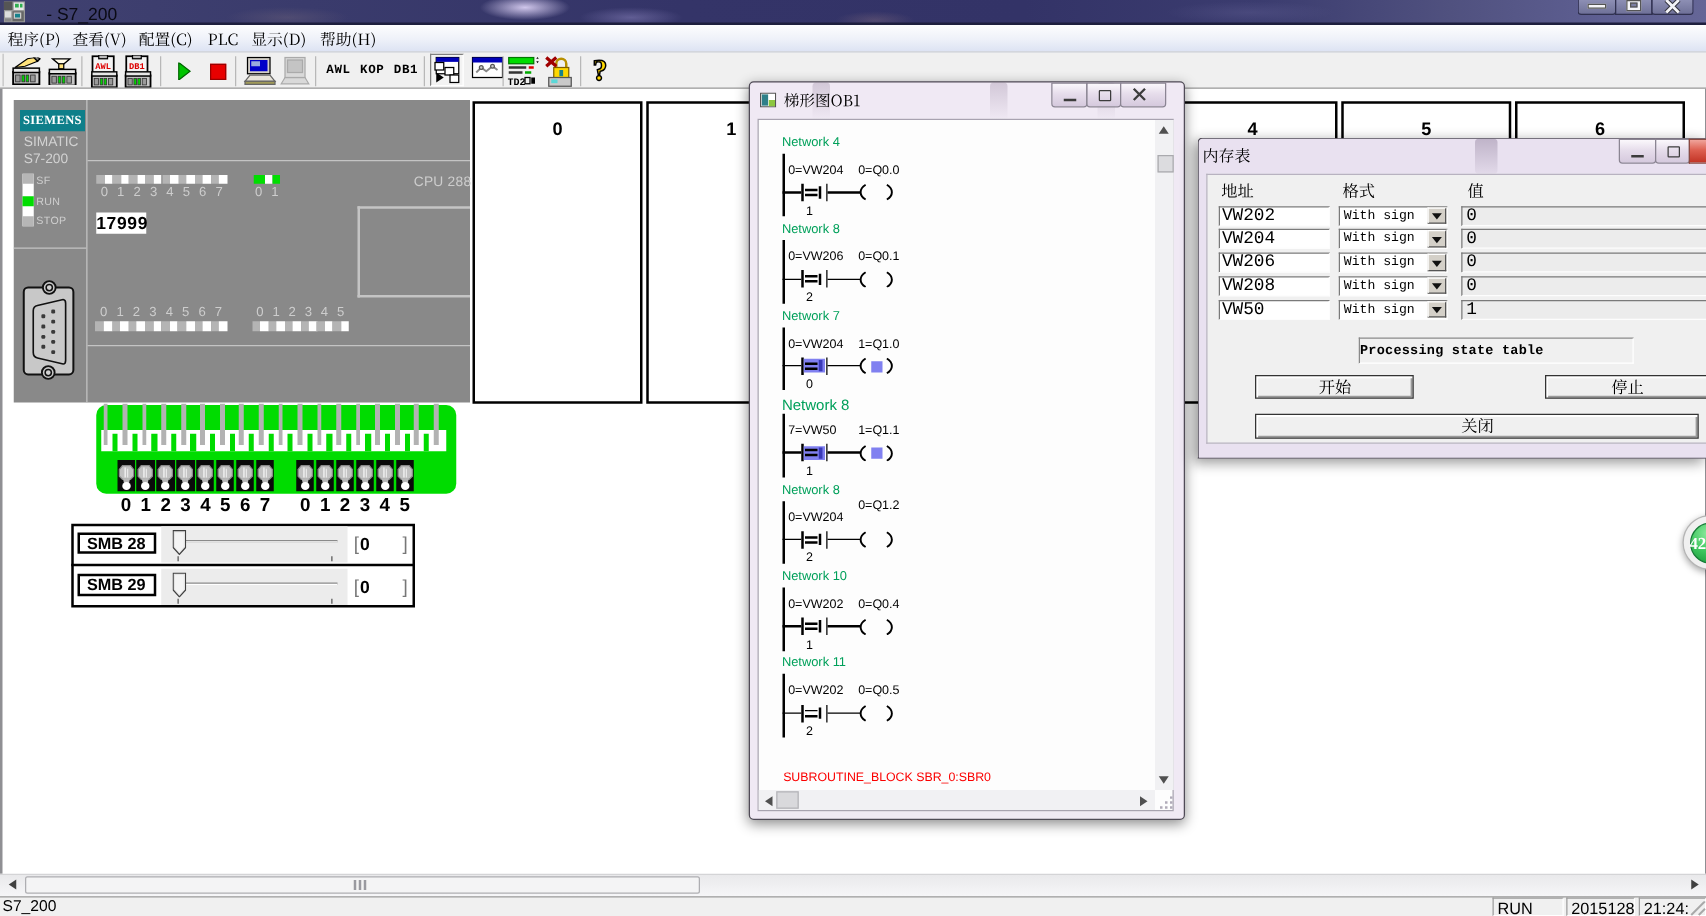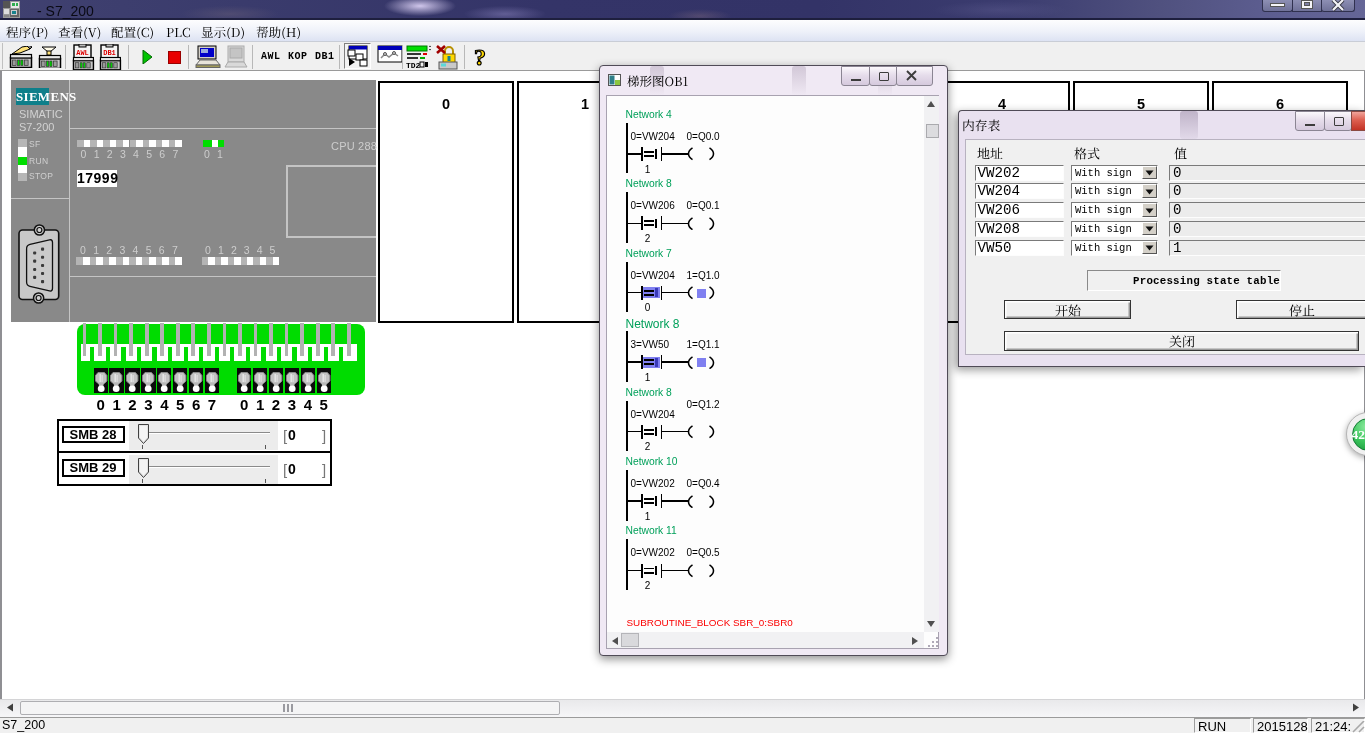--- a/index.html
+++ b/index.html
@@ -176,21 +176,21 @@
 <div class="abs" style="left:339px;top:45px;width:1px;height:24px;background:#b8b8b8"></div>
 <div class="abs" style="left:402px;top:45px;width:1px;height:24px;background:#b8b8b8"></div>
 <div class="abs" style="left:464px;top:45px;width:1px;height:24px;background:#b8b8b8"></div>
 <div class="abs" style="left:0;top:71px;width:1.5px;height:628px;background:#8f8f93"></div>
 <div class="abs" style="left:1363.5px;top:71px;width:1.5px;height:628px;background:#8f8f93"></div>
 <div class="abs" style="left:11px;top:80px;width:365px;height:242px;background:#898989"></div>
 <div class="abs" style="left:69px;top:80px;width:1px;height:242px;background:#c4c4c4"></div>
 <div class="abs" style="left:11px;top:198px;width:58px;height:1px;background:#c4c4c4"></div>
 <div class="abs" style="left:70px;top:128px;width:306px;height:1px;background:#c4c4c4"></div>
 <div class="abs" style="left:70px;top:276px;width:306px;height:1px;background:#c4c4c4"></div>
-<div class="abs" style="left:16px;top:88px;width:33px;height:17px;background:#0e7f8a;color:#fff;font-family:'Liberation Serif',serif;font-weight:bold;font-size:13px;text-align:center;line-height:17px;letter-spacing:.3px">SIEMENS</div>
+<div class="abs" style="left:16px;top:88px;width:52px;height:17px;background:#0e7f8a;color:#fff;font-family:'Liberation Serif',serif;font-weight:bold;font-size:10px;text-align:center;line-height:17px;letter-spacing:.3px">SIEMENS</div>
 <div class="abs" style="left:19px;top:108px;font-size:11px;color:#d2d2d2">SIMATIC</div>
 <div class="abs" style="left:19px;top:121px;font-size:11px;color:#d2d2d2">S7-200</div>
 <div class="abs" style="left:18px;top:139px;width:9px;height:42px;background:#fff"></div>
 <div class="abs" style="left:18px;top:139px;width:9px;height:8px;background:#b6b6b6"></div>
 <div class="abs" style="left:18px;top:157px;width:9px;height:8px;background:#00dd00"></div>
 <div class="abs" style="left:18px;top:173px;width:9px;height:8px;background:#b6b6b6"></div>
 <div class="abs" style="left:29px;top:139px;font-size:8.5px;color:#cfcfcf;letter-spacing:.3px">SF</div>
 <div class="abs" style="left:29px;top:156px;font-size:8.5px;color:#cfcfcf;letter-spacing:.3px">RUN</div>
 <div class="abs" style="left:29px;top:171px;font-size:8.5px;color:#cfcfcf;letter-spacing:.3px">STOP</div>
 <div class="abs" style="left:77.0px;top:140px;width:6.6px;height:7px;background:#b4b4b4"></div>
@@ -582,21 +582,21 @@
 <div class="abs" style="left:644.4px;top:289.7px;width:9.9px;height:1.9px;background:#000"></div>
 <div class="abs" style="left:644.4px;top:293.8px;width:9.9px;height:1.9px;background:#000"></div>
 <svg class="abs" style="left:686.8px;top:286.1px" width="29" height="13.5" viewBox="0 0 29 13.5">
 <path d="M5.5 0.8 Q1.5 3.3 1.5 6.7 Q1.5 10.1 5.5 12.6" fill="none" stroke="#000" stroke-width="1.55"></path>
 <path d="M22.5 0.8 Q26.5 3.3 26.5 6.7 Q26.5 10.1 22.5 12.6" fill="none" stroke="#000" stroke-width="1.55"></path>
   </svg>
 <div class="abs" style="left:696.5px;top:288.5px;width:9.3px;height:9px;background:#8080f0"></div>
 <div class="abs" style="left:640px;top:302.4px;width:15px;text-align:center;font-size:10px">0</div>
 <div class="abs" style="left:625.5px;top:317.0px;font-size:12px;color:#00a05a">Network 8</div>
 <div class="abs" style="left:625.9px;top:331.0px;width:1.7px;height:50.9px;background:#000"></div>
-<div class="abs" style="left:630.5px;top:339.0px;font-size:10px">3=VW50</div>
+<div class="abs" style="left:630.5px;top:339.0px;font-size:10px">7=VW50</div>
 <div class="abs" style="left:686.5px;top:339.0px;font-size:10px">1=Q1.1</div>
 <div class="abs" style="left:626.3px;top:361.4px;width:14.4px;height:1.6px;background:#000"></div>
 <div class="abs" style="left:662.2px;top:361.4px;width:25.8px;height:1.6px;background:#000"></div>
 <div class="abs" style="left:640.7px;top:355.2px;width:1.9px;height:14px;background:#000"></div>
 <div class="abs" style="left:660.5px;top:355.2px;width:1.9px;height:14px;background:#000"></div>
 <div class="abs" style="left:642.6px;top:356.8px;width:17.9px;height:11px;background:#8080f0"></div>
 <div class="abs" style="left:655.2px;top:357.6px;width:2.6px;height:9.4px;background:#3a3ab8"></div>
 <div class="abs" style="left:644.4px;top:359.2px;width:9.9px;height:1.9px;background:#000"></div>
 <div class="abs" style="left:644.4px;top:363.3px;width:9.9px;height:1.9px;background:#000"></div>
 <svg class="abs" style="left:686.8px;top:355.6px" width="29" height="13.5" viewBox="0 0 29 13.5">
@@ -704,22 +704,22 @@
     <polygon points="0.5,0.5 8.5,0.5 4.5,5.5" fill="#111"></polygon>
   </svg>
 <div class="abs" style="left:1169px;top:220.9px;width:200px;height:16px;background:#ececec;border:1px solid;border-color:#7a7a7a #fdfdfd #fdfdfd #7a7a7a;border-right:none;font-family:'Liberation Mono',monospace;font-size:14.2px;line-height:15.5px;padding-left:3px">0</div>
 <div class="abs" style="left:974.5px;top:239.7px;width:89px;height:16px;background:#fff;border:1px solid;border-color:#7a7a7a #fdfdfd #fdfdfd #7a7a7a;font-family:'Liberation Mono',monospace;font-size:14.2px;line-height:15.5px;padding-left:2px">VW50</div>
 <div class="abs" style="left:1071px;top:239.7px;width:86.5px;height:16px;background:#fff;border:1px solid;border-color:#7a7a7a #fdfdfd #fdfdfd #7a7a7a;font-family:'Liberation Mono',monospace;font-size:10.5px;line-height:14px;padding-left:3px;">With sign</div>
 <div class="abs" style="left:1142px;top:240.7px;width:14.5px;height:13.5px;background:#d4d0c8;border:1px solid;border-color:#fff #555 #555 #fff"></div>
 <svg class="abs" style="left:1145px;top:245.2px" width="9" height="6" viewBox="0 0 9 6">
     <polygon points="0.5,0.5 8.5,0.5 4.5,5.5" fill="#111"></polygon>
   </svg>
 <div class="abs" style="left:1169px;top:239.7px;width:200px;height:16px;background:#ececec;border:1px solid;border-color:#7a7a7a #fdfdfd #fdfdfd #7a7a7a;border-right:none;font-family:'Liberation Mono',monospace;font-size:14.2px;line-height:15.5px;padding-left:3px">1</div>
-<div class="abs" style="left:1087px;top:269.5px;width:194px;height:21px;border:1px solid;border-color:#8a8a8a #fff #fff #8a8a8a;background:#f0f0f0;
-font-family:'Liberation Mono',monospace;font-size:10.8px;font-weight:bold;text-align:right;line-height:20px;letter-spacing:.2px">Processing state table</div>
+<div class="abs" style="left:1087px;top:269.5px;width:220px;height:21px;border:1px solid;border-color:#8a8a8a #fff #fff #8a8a8a;background:#f0f0f0;
+font-family:'Liberation Mono',monospace;font-size:10.8px;font-weight:bold;text-align:left;line-height:20px;letter-spacing:.2px">Processing state table</div>
 <div class="abs" style="left:1004px;top:299.5px;width:127px;height:19.5px;border:1.5px solid #333;box-shadow:inset 1.5px 1.5px 0 #fff, inset -1.5px -1.5px 0 #9a9a9a;background:#f0f0f0;text-align:center;padding-top:2px"><svg width="26.0" height="13.0" viewBox="0 0 26.0 13.0" style="vertical-align:0.0px">
       <path d="M10.815999999999999 0.8970000000000002 10.205 1.6509999999999998H1.014L1.131 2.0410000000000004H3.965V5.798V6.045H0.507L0.611 6.422H3.952C3.8609999999999998 8.748999999999999 3.2239999999999998 10.686 0.52 12.245999999999999L0.6629999999999999 12.427999999999999C4.004 11.049999999999999 4.732 8.814 4.835999999999999 6.422H8.086V12.427999999999999H8.229C8.684 12.427999999999999 8.969999999999999 12.206999999999999 8.969999999999999 12.129V6.422H12.285C12.466999999999999 6.422 12.584 6.356999999999999 12.623 6.2139999999999995C12.206999999999999 5.798 11.517999999999999 5.239 11.517999999999999 5.239L10.92 6.045H8.969999999999999V2.0410000000000004H11.583C11.764999999999999 2.0410000000000004 11.895 1.975999999999999 11.921 1.8330000000000002C11.491999999999999 1.4299999999999997 10.815999999999999 0.8970000000000002 10.815999999999999 0.8970000000000002ZM4.849 5.771999999999999V2.0410000000000004H8.086V6.045H4.849Z M22.893 2.7560000000000002 22.737000000000002 2.8729999999999993C23.256999999999998 3.379999999999999 23.842 4.108 24.232 4.849C22.386 4.966 20.618 5.069999999999999 19.512999999999998 5.096C20.566 4.0169999999999995 21.71 2.430999999999999 22.334 1.3130000000000006C22.607 1.3260000000000005 22.762999999999998 1.2089999999999996 22.814999999999998 1.0920000000000005L21.463 0.5589999999999993C21.060000000000002 1.7810000000000006 19.929 4.004 19.045 4.952999999999999C18.941 5.044 18.707 5.109 18.707 5.109L19.227 6.201C19.317999999999998 6.162 19.396 6.084 19.474 5.941C21.424 5.681 23.179000000000002 5.356 24.375 5.122C24.518 5.447 24.634999999999998 5.7589999999999995 24.674 6.058C25.649 6.811999999999999 26.325 4.459 22.893 2.7560000000000002ZM16.627 1.0660000000000007C16.991 1.0660000000000007 17.095 0.9359999999999999 17.147 0.7799999999999994L15.834 0.48099999999999987C15.717 1.2219999999999995 15.469999999999999 2.3529999999999998 15.171 3.5359999999999996H13.494L13.611 3.926H15.08C14.716 5.369 14.3 6.851 13.975 7.7219999999999995C14.625 8.151 15.392 8.736 16.081 9.347C15.483 10.491 14.625 11.479 13.416 12.272L13.559 12.453999999999999C14.924 11.751999999999999 15.886 10.855 16.575 9.815C17.095 10.322 17.55 10.841999999999999 17.823 11.309999999999999C18.59 11.751999999999999 19.175 10.647 17.017 9.074C17.797 7.579 18.122 5.837 18.317 4.03C18.603 4.004 18.72 3.9779999999999998 18.811 3.8609999999999998L17.875 3.003L17.381 3.5359999999999996H16.016C16.276 2.5869999999999997 16.484 1.7159999999999993 16.627 1.0660000000000007ZM20.201999999999998 10.959V7.6049999999999995H23.842V10.959ZM19.409 6.811999999999999V12.415H19.526C19.942 12.415 20.201999999999998 12.219999999999999 20.201999999999998 12.168V11.349H23.842V12.285H23.972C24.349 12.285 24.648 12.103 24.648 12.038V7.67C24.921 7.618 25.064 7.552999999999999 25.142 7.449L24.206 6.721L23.79 7.228H20.358ZM14.729 7.773999999999999C15.132 6.6819999999999995 15.561 5.252 15.911999999999999 3.926H17.472C17.316 5.629 17.03 7.254 16.406 8.684C15.951 8.385 15.392 8.086 14.729 7.773999999999999Z" fill="#000"></path>
     </svg></div>
 <div class="abs" style="left:1236px;top:299.5px;width:132px;height:19.5px;border:1.5px solid #333;box-shadow:inset 1.5px 1.5px 0 #fff, inset -1.5px -1.5px 0 #9a9a9a;background:#f0f0f0;text-align:center;padding-top:2px"><svg width="26.0" height="13.0" viewBox="0 0 26.0 13.0" style="vertical-align:0.0px">
       <path d="M7.345 0.42900000000000027 7.202 0.5329999999999995C7.579 0.8580000000000005 7.917 1.4429999999999996 7.9559999999999995 1.9369999999999994C8.735999999999999 2.548 9.516 0.9489999999999998 7.345 0.42900000000000027ZM11.322999999999999 1.391 10.686 2.1579999999999995H4.186L4.29 2.548H12.103C12.285 2.548 12.402 2.4830000000000005 12.440999999999999 2.34C12.011999999999999 1.9369999999999994 11.322999999999999 1.391 11.322999999999999 1.391ZM3.38 4.173 2.925 3.9909999999999997C3.393 3.132999999999999 3.8089999999999997 2.209999999999999 4.16 1.2349999999999994C4.446 1.2479999999999993 4.601999999999999 1.1310000000000002 4.654 0.9879999999999995L3.315 0.5589999999999993C2.665 3.016 1.521 5.473 0.416 7.0329999999999995L0.611 7.1499999999999995C1.157 6.63 1.664 5.992999999999999 2.145 5.278V12.440999999999999H2.3009999999999997C2.626 12.440999999999999 2.977 12.232999999999999 2.9899999999999998 12.155V4.407C3.211 4.381 3.3409999999999997 4.29 3.38 4.173ZM10.231 3.7829999999999995V5.135H6.109999999999999V3.7829999999999995ZM6.109999999999999 5.798V5.5249999999999995H10.231V5.888999999999999H10.360999999999999C10.647 5.888999999999999 11.062999999999999 5.681 11.075999999999999 5.603V3.8999999999999995C11.296999999999999 3.8609999999999998 11.491999999999999 3.7569999999999997 11.57 3.6659999999999995L10.568999999999999 2.911999999999999L10.113999999999999 3.3930000000000007H6.175L5.265 2.99V6.058H5.395C5.733 6.058 6.109999999999999 5.8759999999999994 6.109999999999999 5.798ZM10.66 7.552999999999999 10.100999999999999 8.177H4.667L4.771 8.567H7.787V11.193C7.787 11.362 7.7219999999999995 11.427 7.4879999999999995 11.427C7.202 11.427 5.798 11.323 5.798 11.323V11.517999999999999C6.422 11.609 6.773 11.713 6.968 11.856C7.137 11.998999999999999 7.228 12.219999999999999 7.254 12.48C8.45 12.376 8.632 11.895 8.632 11.206V8.567H11.375C11.556999999999999 8.567 11.687 8.501999999999999 11.725999999999999 8.359C11.296999999999999 7.994999999999999 10.66 7.552999999999999 10.66 7.552999999999999ZM4.718999999999999 5.902H4.498C4.537 6.4479999999999995 4.225 7.085 3.9 7.319C3.6399999999999997 7.475 3.484 7.747999999999999 3.614 8.008C3.7569999999999997 8.280999999999999 4.199 8.241999999999999 4.446 8.047C4.667 7.8389999999999995 4.835999999999999 7.475 4.862 6.955H11.309999999999999L11.049999999999999 7.813L11.232 7.891C11.517999999999999 7.696 11.972999999999999 7.319 12.232999999999999 7.085C12.479999999999999 7.072 12.623 7.045999999999999 12.726999999999999 6.968L11.790999999999999 6.058L11.270999999999999 6.577999999999999H4.849C4.835999999999999 6.37 4.784 6.149 4.718999999999999 5.902Z M13.533 11.530999999999999 13.65 11.908H25.116C25.311 11.908 25.441 11.843 25.479999999999997 11.7C24.999 11.270999999999999 24.232 10.699 24.232 10.699L23.555999999999997 11.530999999999999H20.215V5.888999999999999H24.284C24.466 5.888999999999999 24.609 5.824 24.648 5.694C24.167 5.265 23.413 4.68 23.413 4.68L22.737000000000002 5.512H20.215V1.2609999999999992C20.54 1.2089999999999996 20.644 1.0790000000000006 20.683 0.8970000000000002L19.344 0.7409999999999997V11.530999999999999H16.653V4.225C16.978 4.173 17.095 4.056 17.121 3.8609999999999998L15.769 3.718V11.530999999999999Z" fill="#000"></path>
     </svg></div>
 <div class="abs" style="left:1004px;top:330.5px;width:355px;height:20.5px;border:1.5px solid #333;box-shadow:inset 1.5px 1.5px 0 #fff, inset -1.5px -1.5px 0 #9a9a9a;background:#f0f0f0;text-align:center;padding-top:2px"><svg width="26.0" height="13.0" viewBox="0 0 26.0 13.0" style="vertical-align:0.0px">
       <path d="M3.159 0.6240000000000006 3.016 0.7279999999999998C3.6919999999999997 1.3260000000000005 4.537 2.3529999999999998 4.758 3.1590000000000007C5.7459999999999996 3.835 6.409 1.7289999999999992 3.159 0.6240000000000006ZM11.128 6.032 10.465 6.851H6.773C6.824999999999999 6.5 6.838 6.162 6.838 5.811V3.952H11.193C11.375 3.952 11.517999999999999 3.8869999999999996 11.543999999999999 3.7439999999999998C11.088999999999999 3.3279999999999994 10.360999999999999 2.782 10.360999999999999 2.782L9.711 3.575H7.630999999999999C8.398 2.8599999999999994 9.190999999999999 1.9369999999999994 9.684999999999999 1.2219999999999995C9.971 1.2479999999999993 10.126999999999999 1.1310000000000002 10.179 0.9879999999999995L8.762 0.5589999999999993C8.411 1.4819999999999993 7.826 2.7040000000000006 7.292999999999999 3.575H1.4689999999999999L1.573 3.952H5.954V5.837C5.954 6.175 5.928 6.513 5.888999999999999 6.851H0.637L0.754 7.241H5.824C5.46 9.113 4.16 10.79 0.416 12.206999999999999L0.507 12.427999999999999C4.927 11.232 6.318 9.282 6.707999999999999 7.279999999999999C7.553 9.919 9.113 11.596 11.713 12.415C11.83 11.959999999999999 12.142 11.661 12.506 11.57L12.532 11.44C9.932 10.92 7.9559999999999995 9.411999999999999 6.981 7.241H11.998999999999999C12.181 7.241 12.311 7.175999999999999 12.35 7.0329999999999995C11.882 6.617 11.128 6.032 11.128 6.032Z M15.301 0.46799999999999997 15.158 0.5719999999999992C15.652 1.0269999999999992 16.276 1.8330000000000002 16.484 2.443999999999999C17.355 2.99 17.966 1.2609999999999992 15.301 0.46799999999999997ZM15.574 2.3789999999999996 14.286999999999999 2.2360000000000007V12.453999999999999H14.43C14.754999999999999 12.453999999999999 15.093 12.272 15.093 12.142V2.7430000000000003C15.431000000000001 2.6910000000000007 15.535 2.574 15.574 2.3789999999999996ZM23.79 1.5470000000000006H18.031L18.148 1.9369999999999994H23.92V11.075999999999999C23.92 11.296999999999999 23.842 11.388 23.569 11.388C23.283 11.388 21.775 11.270999999999999 21.775 11.270999999999999V11.479C22.424999999999997 11.556999999999999 22.789 11.674 23.009999999999998 11.817C23.205 11.959999999999999 23.283 12.181 23.322 12.440999999999999C24.583 12.311 24.738999999999997 11.856 24.738999999999997 11.18V2.08C24.999 2.0410000000000004 25.22 1.9369999999999994 25.311 1.8330000000000002L24.219 1.0139999999999993ZM22.217 4.1209999999999996 21.645 4.888H20.917V3.0679999999999996C21.229 3.029 21.346 2.911999999999999 21.384999999999998 2.7300000000000004L20.085 2.5869999999999997V4.888H16.055L16.159 5.265H19.578C18.811 7.1499999999999995 17.472 8.956999999999999 15.743 10.218L15.899000000000001 10.413C17.706 9.347 19.136 7.904 20.085 6.201V10.205C20.085 10.413 20.02 10.491 19.747 10.491C19.461 10.491 17.953 10.387 17.953 10.387V10.594999999999999C18.603 10.66 18.954 10.777 19.188 10.881C19.37 11.011 19.461 11.219 19.5 11.44C20.761 11.336 20.917 10.907 20.917 10.244V5.265H22.906C23.075 5.265 23.205 5.2 23.244 5.0569999999999995C22.854 4.667 22.217 4.1209999999999996 22.217 4.1209999999999996Z" fill="#000"></path>
     </svg></div>
 <div class="abs" style="left:1346px;top:412px;width:44px;height:44px;border-radius:50%;background:#f0f0f0;border:1px solid #b5b5b5;box-shadow:0 2px 6px rgba(0,0,0,.35)"></div>

